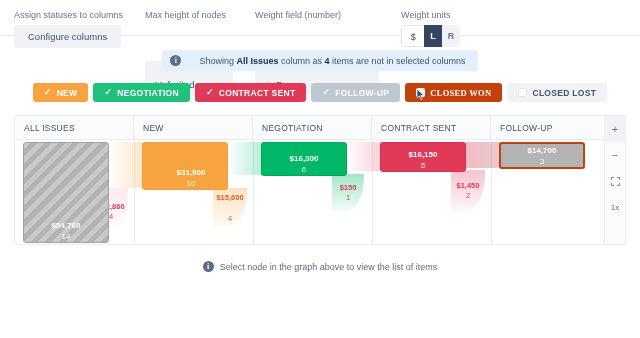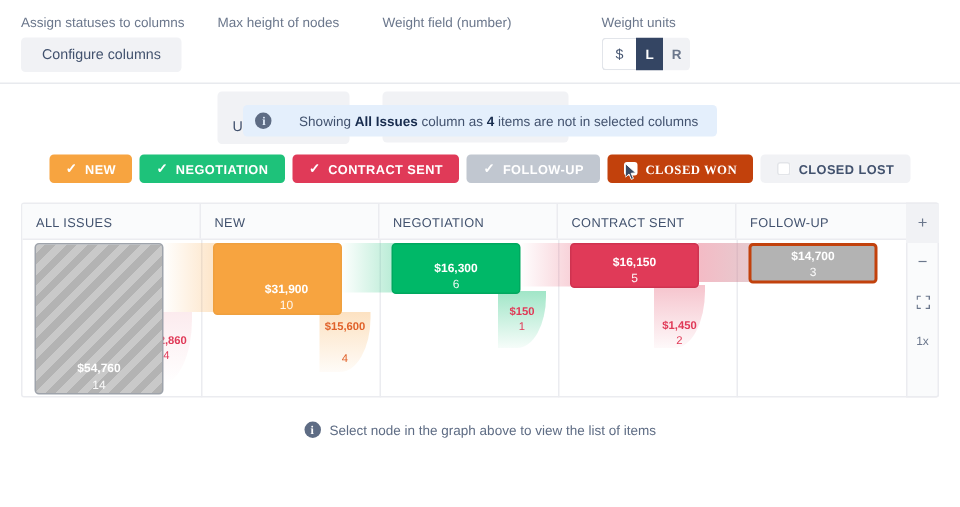--- a/index.html
+++ b/index.html
@@ -12,21 +12,21 @@
     color: #42526e;
     overflow: hidden;
     position: relative;
   }
 
   
   .toolbar {
     display: flex;
     align-items: flex-start;
     padding: 10px 0 0 14px;
-    height: 56px;
+    height: 36px;
     box-sizing: border-box;
     border-bottom: 1px solid #e8eaee;
     background: #fff;
   }
   .ctl { margin-right: 22px; }
   .ctl-label {
     font-size: 9px;
     color: #6b778c;
     margin-bottom: 4px;
     white-space: nowrap;
@@ -417,22 +417,22 @@
       <span class="val">$15,600</span>
       <span class="cnt">4</span>
     </div>
 
     <div class="drop" style="left:317px; top:34px; width:32px; height:38px; color:#e03a58;
                 background:linear-gradient(to bottom, rgba(30,194,122,.42), rgba(30,194,122,.04));">
       <span class="val">$150</span>
       <span class="cnt">1</span>
     </div>
 
-    <div class="drop" style="left:421px; top:30px; width:34px; height:42px; color:#e03a58;
-                background:linear-gradient(to bottom, rgba(224,58,88,.30), rgba(224,58,88,.03));justify-content:flex-end;">
+    <div class="drop" style="left:436px; top:30px; width:34px; height:42px; color:#e03a58;
+                background:linear-gradient(to bottom, rgba(224,58,88,.30), rgba(224,58,88,.03));">
       <span class="val">$1,450</span>
       <span class="cnt">2</span>
     </div>
 
     <div class="node hatched" style="left:8px; top:2px; width:86px; height:101px; color:#ffffff;">
       <span class="val">$54,760</span>
       <span class="cnt">14</span>
     </div>
 
     <div class="node orange" style="left:127px; top:2px; width:86px; height:48px;padding-left:12px;">

